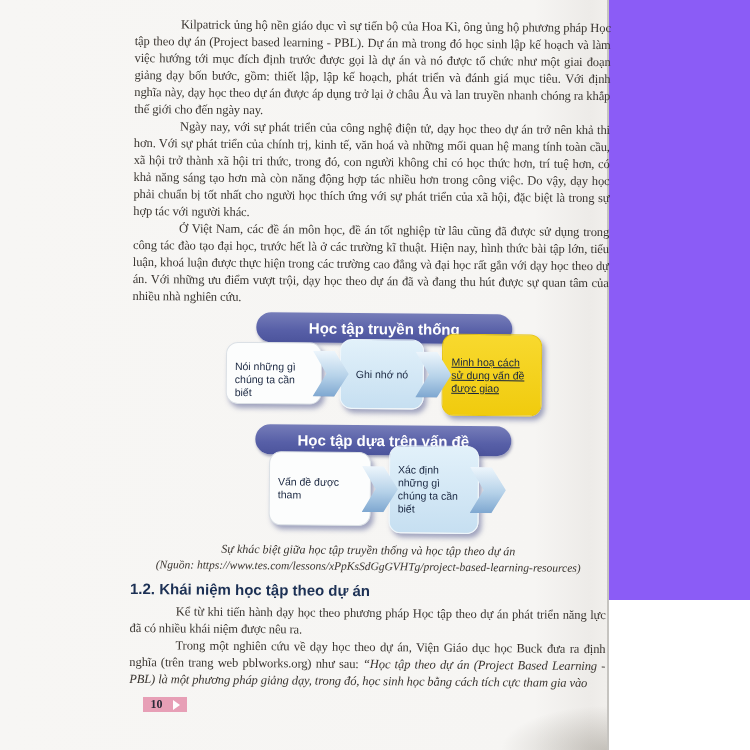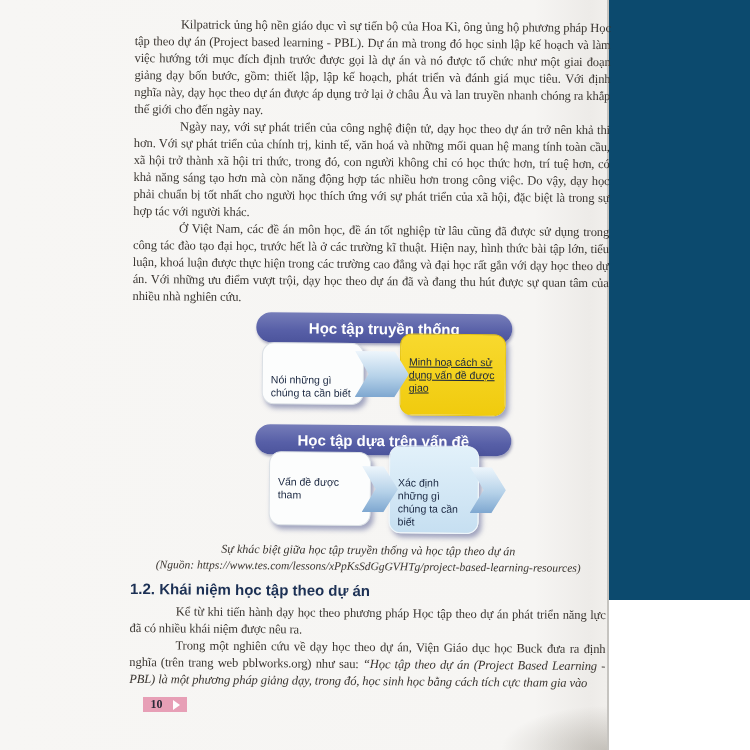--- a/index.html
+++ b/index.html
@@ -1,16 +1,16 @@
 <!DOCTYPE html>
 <html><head>
 <meta charset="utf-8">
 <style>
   html,body{margin:0;padding:0;width:750px;height:750px;overflow:hidden;background:#ffffff;}
-  .stage{position:relative;width:750px;height:600px;background:#0c4a6e;font-family:"Liberation Serif",serif;}
+  .stage{position:relative;width:750px;height:600px;background:#8b5cf6;font-family:"Liberation Serif",serif;}
   
   .page{position:absolute;left:0;top:0;width:607px;height:750px;
         background:linear-gradient(90deg,#f7f6f4 0%,#f6f5f3 88%,#edebe8 97%,#f1efec 100%);
         border-right:2px solid #c6c4c0;}
   .page::after{content:"";position:absolute;right:0;bottom:0;width:110px;height:46px;
         background:radial-gradient(ellipse at 100% 100%,rgba(125,118,106,0.38),rgba(125,118,106,0) 68%);
         pointer-events:none;}
   .content{position:absolute;left:135px;top:16px;width:476px;transform:rotate(0.5deg);transform-origin:top left;}
   p.body{margin:0;font-size:12.5px;line-height:17px;letter-spacing:-0.1px;color:#39342f;
          text-align:justify;text-indent:46px;}
@@ -24,21 +24,21 @@
           color:#ffffff;font-family:"Liberation Sans",sans-serif;font-weight:bold;font-size:15px;}
   .flow{position:relative;z-index:2;display:flex;align-items:center;justify-content:center;}
   .step{border-radius:12px;display:flex;align-items:center;justify-content:center;
         padding:4px 8px;box-sizing:border-box;
         font-family:"Liberation Sans",sans-serif;font-size:10.5px;line-height:13px;color:#17243e;
         text-align:left;box-shadow:3px 4px 5px rgba(76,84,140,.5);}
   .step.white{background:#fcfdfd;border:1px solid #dbe0e5;width:102px;}
   .step.blue{background:linear-gradient(180deg,#e2f1fa 0%,#c6dff1 100%);border:1px solid #eef6fb;width:90px;}
   .step.yellow{background:linear-gradient(180deg,#f8d92e 0%,#f0cb0e 100%);border:1px solid #e6c412;width:106px;text-decoration:underline;}
   .d1 .step.white{height:62px;align-items:flex-end;}  .d1 .step.blue{height:70px;}  .d1 .step.yellow{height:82px;}
-  .d2 .step.white{height:74px;}  .d2 .step.blue{height:88px;align-items:flex-end;}  .d2 .step.yellow{height:94px;}
+  .d2 .step.white{height:74px;}  .d2 .step.blue{height:88px;}  .d2 .step.yellow{height:94px;}
   .arrow{width:36px;height:46px;margin:0 -9px;z-index:3;flex:none;
          background:linear-gradient(180deg,#eef6fc 0%,#b6d2e9 55%,#7ea7d0 100%);
          clip-path:polygon(0 0,60% 0,100% 50%,60% 100%,0 100%,38% 50%);
          filter:drop-shadow(1px 2px 1.5px rgba(40,60,120,.55));}
   .caption{margin-top:8px;text-align:center;font-style:italic;font-size:12px;color:#39342f;}
   .source{margin-top:2px;text-align:center;font-style:italic;font-size:11.5px;color:#39342f;}
   .heading{margin:10px 0 6px 0;font-family:"Liberation Sans",sans-serif;font-weight:bold;
            font-size:15px;color:#1c3054;}
   p.body .quote{font-style:italic;}
   
@@ -61,20 +61,23 @@
 
       <div class="figure">
 
         <div class="diagram d1">
           <div class="banner">Học tập truyền thống</div>
           <div class="flow">
             <div class="step white">
               <span>Nói những gì chúng ta cần biết</span>
             </div>
             <div class="arrow"></div>
+            <div class="step blue">
+              <span>Ghi nhớ nó</span>
+            </div>
             <div class="arrow"></div>
             <div class="step yellow">
               <span>Minh hoạ cách sử dụng vấn đề được giao</span>
             </div>
           </div>
         </div>
 
         <div class="diagram d2">
           <div class="banner">Học tập dựa trên vấn đề</div>
           <div class="flow">

